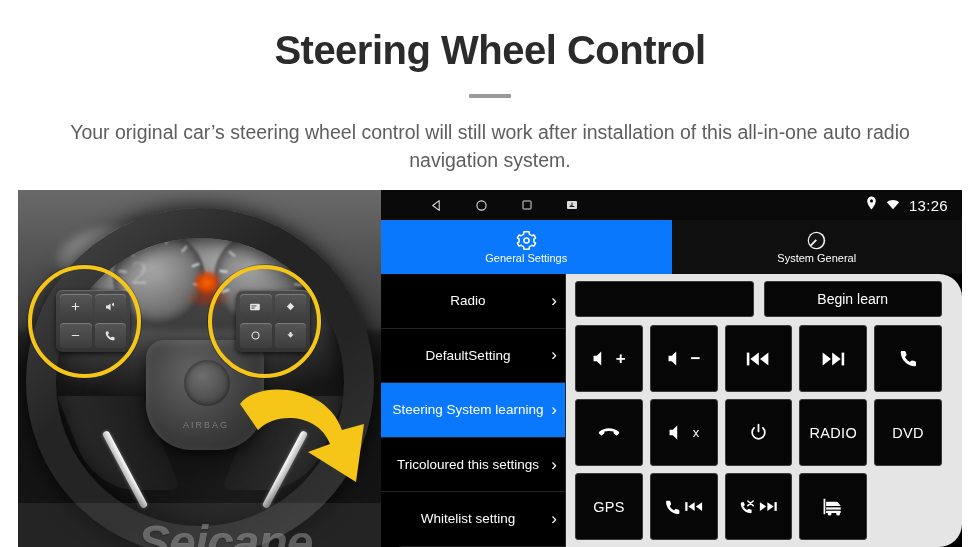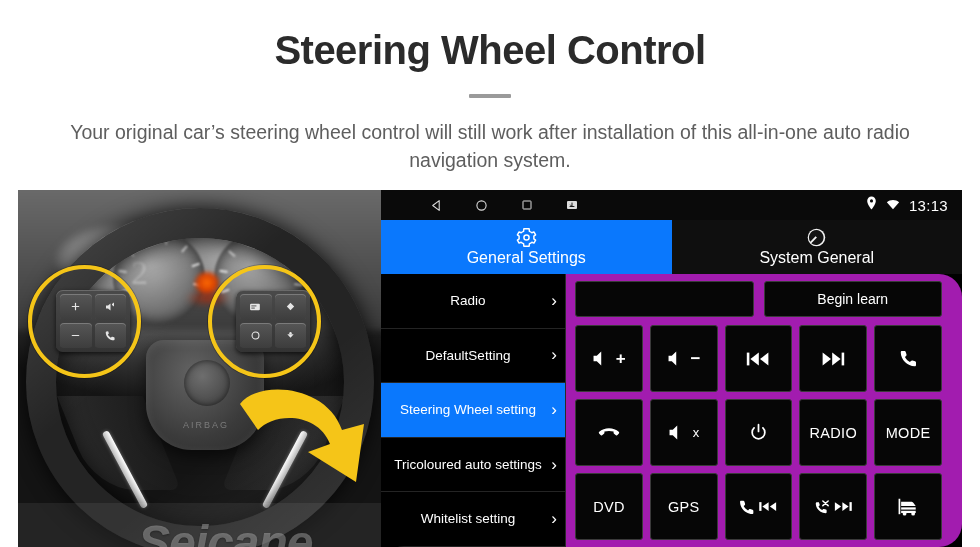--- a/index.html
+++ b/index.html
@@ -192,21 +192,21 @@
   .navicon { width: 15px; height: 15px; display:flex; align-items:center; justify-content:center; }
   .sb-right { margin-left:auto; display:flex; align-items:center; gap:9px; }
   .sb-clock { font-size: 15px; color:#fff; letter-spacing:.3px; }
 
   .tabs { display:flex; height: 54px; flex: 0 0 54px; }
   .tab {
     flex:1; display:flex; flex-direction:column; align-items:center; justify-content:center;
     gap: 2px; background:#0f0f0f;
   }
   .tab.active { background:#0a78fd; }
-  .tab-label { font-size: 16px; color:#fff; }
+  .tab-label { font-size: 11px; color:#fff; }
   .tab-icon { height:20px; display:flex; align-items:center; justify-content:center; }
 
   .body { flex:1; display:flex; overflow:hidden;border-radius:23px; }
 
   .menu {
     width: 185px; background:#000;
     display:flex; flex-direction:column;
     border-right: 1px solid #2a2a2a;
   }
   .menu-item {
@@ -218,21 +218,21 @@
     background:#000;
   }
   .menu-item.selected { background:#0a78fd; }
   .menu-label { font-size: 13.5px; color:#fff; text-align:center; line-height:1.15; }
   .menu-chev {
     position:absolute; right: 8px; top:50%; transform: translateY(-50%);
     font-size: 17px; color:#fff; font-weight: 300;
   }
 
   .panel {
-    flex:1; background:#a21caf;
+    flex:1; background:#e5e5e5;
     padding: 7px 20px 7px 9px;
     display:flex; flex-direction:column; gap: 8px;
   }
   .learn-row { display:flex; gap: 10px; height: 36px; flex: 0 0 36px; }
   .learn-box {
     flex:1; border:1px solid #3a3a3a; border-radius:3px; background:#060606;
   }
   .learn-btn {
     flex:1; border:1px solid #3a3a3a; border-radius:3px; background:#060606;
     display:flex; align-items:center; justify-content:center;
@@ -395,21 +395,21 @@
           <span>
             <svg width="11" height="14" viewBox="0 0 24 30">
                 <path d="M12 1C6.8 1 2.6 5.2 2.6 10.4 2.6 17.8 12 29 12 29s9.4-11.2 9.4-18.6C21.4 5.2 17.2 1 12 1zm0 12.8a3.4 3.4 0 1 1 0-6.8 3.4 3.4 0 0 1 0 6.8z" fill="#ffffff"></path>
               </svg>
           </span>
           <span>
             <svg width="14" height="11" viewBox="0 0 24 18">
                 <path d="M12 17L1.5 5.2C4.4 2.6 8.1 1.2 12 1.2s7.6 1.4 10.5 4L12 17z" fill="#ffffff"></path>
               </svg>
           </span>
-          <span class="sb-clock">13:13</span>
+          <span class="sb-clock">13:26</span>
         </div>
       </div>
 
       <div class="tabs">
         <div class="tab active">
           <span class="tab-icon">
             <svg width="21" height="21" viewBox="0 0 24 24">
               <path d="M12 8.2a3.8 3.8 0 1 0 0 7.6 3.8 3.8 0 0 0 0-7.6zm0 5.9a2.1 2.1 0 1 1 0-4.2 2.1 2.1 0 0 1 0 4.2z" fill="#fff"></path>
               <path d="M20.4 13.6c.05-.5.08-1.05.08-1.6s-.03-1.1-.08-1.6l2-1.5-1.9-3.3-2.35.95a7.8 7.8 0 0 0-2.76-1.6L15 2h-6l-.39 2.95a7.8 7.8 0 0 0-2.76 1.6L3.5 5.6 1.6 8.9l2 1.5c-.05.5-.08 1.05-.08 1.6s.03 1.1.08 1.6l-2 1.5 1.9 3.3 2.35-.95a7.8 7.8 0 0 0 2.76 1.6L9 22h6l.39-2.95a7.8 7.8 0 0 0 2.76-1.6l2.35.95 1.9-3.3-2-1.5z" fill="none" stroke="#fff" stroke-width="1.7" stroke-linejoin="round"></path>
             </svg>
@@ -434,25 +434,25 @@
         <div class="menu">
           <div class="menu-item">
             <span class="menu-label">Radio</span>
             <span class="menu-chev">›</span>
           </div>
           <div class="menu-item">
             <span class="menu-label">DefaultSetting</span>
             <span class="menu-chev">›</span>
           </div>
           <div class="menu-item selected">
-            <span class="menu-label">Steering Wheel setting</span>
+            <span class="menu-label">Steering System learning</span>
             <span class="menu-chev">›</span>
           </div>
           <div class="menu-item">
-            <span class="menu-label">Tricoloured auto settings</span>
+            <span class="menu-label">Tricoloured this settings</span>
             <span class="menu-chev">›</span>
           </div>
           <div class="menu-item">
             <span class="menu-label">Whitelist setting</span>
             <span class="menu-chev">›</span>
           </div>
         </div>
 
         <div class="panel">
 
@@ -513,21 +513,20 @@
             </div>
 
             <div class="gbtn">
               <svg width="19" height="19" viewBox="0 0 24 24">
                 <path d="M6.4 6.2a8 8 0 1 0 11.2 0" fill="none" stroke="#fff" stroke-width="2.2" stroke-linecap="round"></path>
                 <path d="M12 2.2v8.4" fill="none" stroke="#fff" stroke-width="2.2" stroke-linecap="round"></path>
               </svg>
             </div>
 
             <div class="gbtn">RADIO</div>
-            <div class="gbtn">MODE</div>
             <div class="gbtn">DVD</div>
             <div class="gbtn">GPS</div>
 
             <div class="gbtn">
               <svg width="17" height="16" viewBox="0 0 22 22">
                 <path d="M7 2.5c.7 0 1.3.5 1.5 1.2l1 3.3c.2.7 0 1.4-.6 1.9L7.5 10.2c1.4 2.7 3.6 4.9 6.3 6.3l1.3-1.4c.5-.6 1.2-.8 1.9-.6l3.3 1c.7.2 1.2.8 1.2 1.5v3.2c0 .9-.7 1.6-1.6 1.6C10.6 21.8 2.2 13.4 2.2 4.1c0-.9.7-1.6 1.6-1.6H7z" fill="#fff" transform="scale(0.95)"></path>
               </svg>
               <svg width="20" height="13" viewBox="0 0 32 20">
                 <rect x="2" y="3" width="3.6" height="14" fill="#fff"></rect>
                 <path d="M17 3L7 10 17 17z" fill="#fff"></path>

